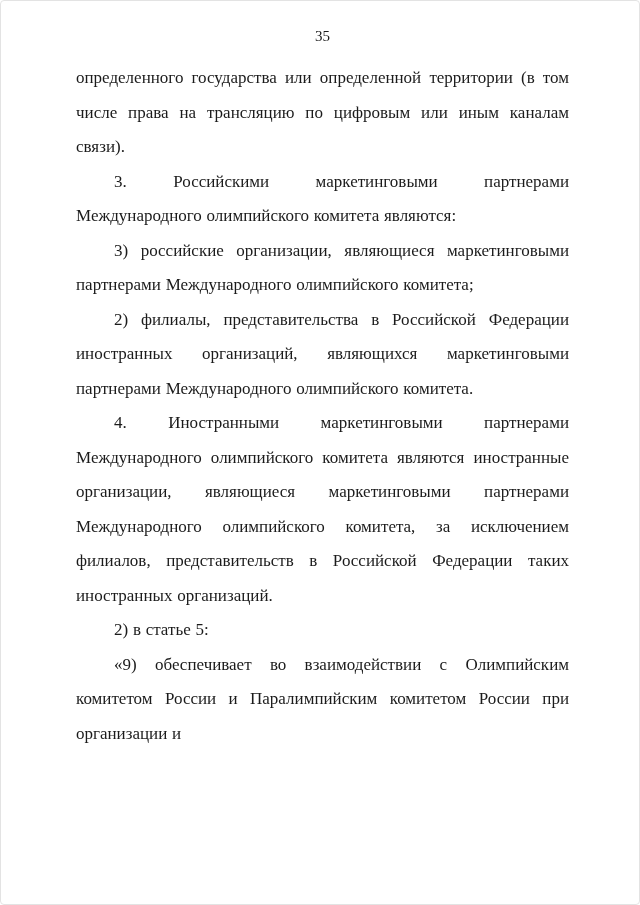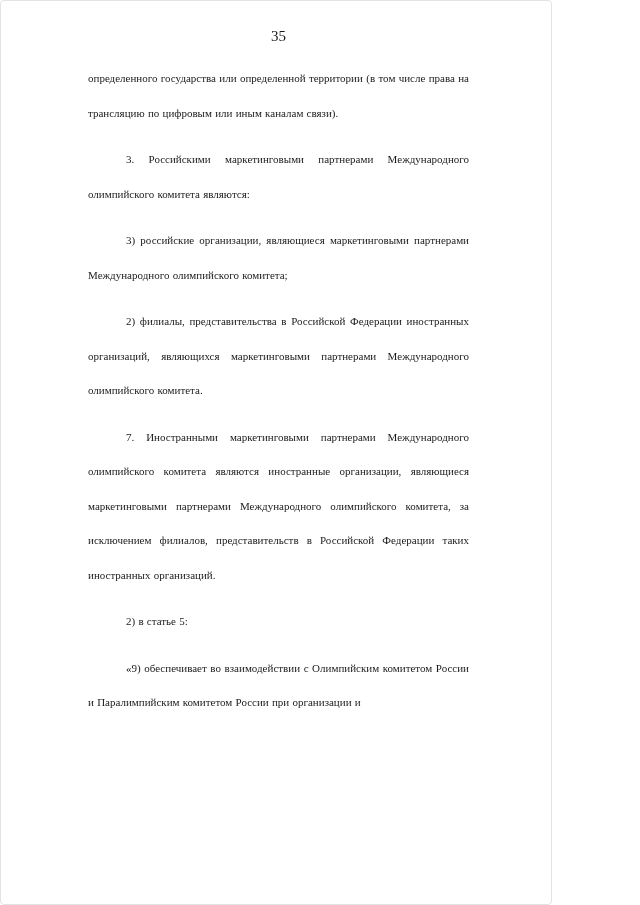--- a/index.html
+++ b/index.html
@@ -3,57 +3,57 @@
 <meta charset="utf-8">
 <style>
   html, body {
     margin: 0;
     padding: 0;
     background: #ffffff;
   }
   .page {
     position: relative;
     box-sizing: border-box;
-    width: 552px;
+    width: 640px;
     height: 905px;
     background: #ffffff;
     border: 1px solid #e3e3e3;
     border-radius: 4px;
     padding: 26px 70px 40px 75px;
     font-family: "Liberation Serif", "DejaVu Serif", serif;
     color: #1b1b1b;
     overflow: hidden;
   }
   .page-number {
     text-align: center;
     font-size: 15px;
     line-height: 18px;
     margin-bottom: 16px;
     color: #1b1b1b;
   }
   .doc-body p {
-    margin: 12px;
-    font-size: 11px;
+    margin: 0;
+    font-size: 17px;
     line-height: 34.5px;
     text-align: justify;
     text-align-last: left;
     word-spacing: 0.5px;
   }
   .doc-body p.indent {
     text-indent: 38px;
   }
 </style>
 </head>
 <body>
 
 <div class="page">
   <div class="page-number">35</div>
 
   <div class="doc-body">
     <p>определенного государства или определенной территории (в том числе права на трансляцию по цифровым или иным каналам связи).</p>
     <p class="indent">3. Российскими маркетинговыми партнерами Международного олимпийского комитета являются:</p>
     <p class="indent">3) российские организации, являющиеся маркетинговыми партнерами Международного олимпийского комитета;</p>
     <p class="indent">2) филиалы, представительства в Российской Федерации иностранных организаций, являющихся маркетинговыми партнерами Международного олимпийского комитета.</p>
-    <p class="indent">7. Иностранными маркетинговыми партнерами Международного олимпийского комитета являются иностранные организации, являющиеся маркетинговыми партнерами Международного олимпийского комитета, за исключением филиалов, представительств в Российской Федерации таких иностранных организаций.</p>
+    <p class="indent">4. Иностранными маркетинговыми партнерами Международного олимпийского комитета являются иностранные организации, являющиеся маркетинговыми партнерами Международного олимпийского комитета, за исключением филиалов, представительств в Российской Федерации таких иностранных организаций.</p>
     <p class="indent">2) в статье 5:</p>
     <p class="indent">«9) обеспечивает во взаимодействии с Олимпийским комитетом России и Паралимпийским комитетом России при организации и</p>
   </div>
 </div>
 
 </body></html>

